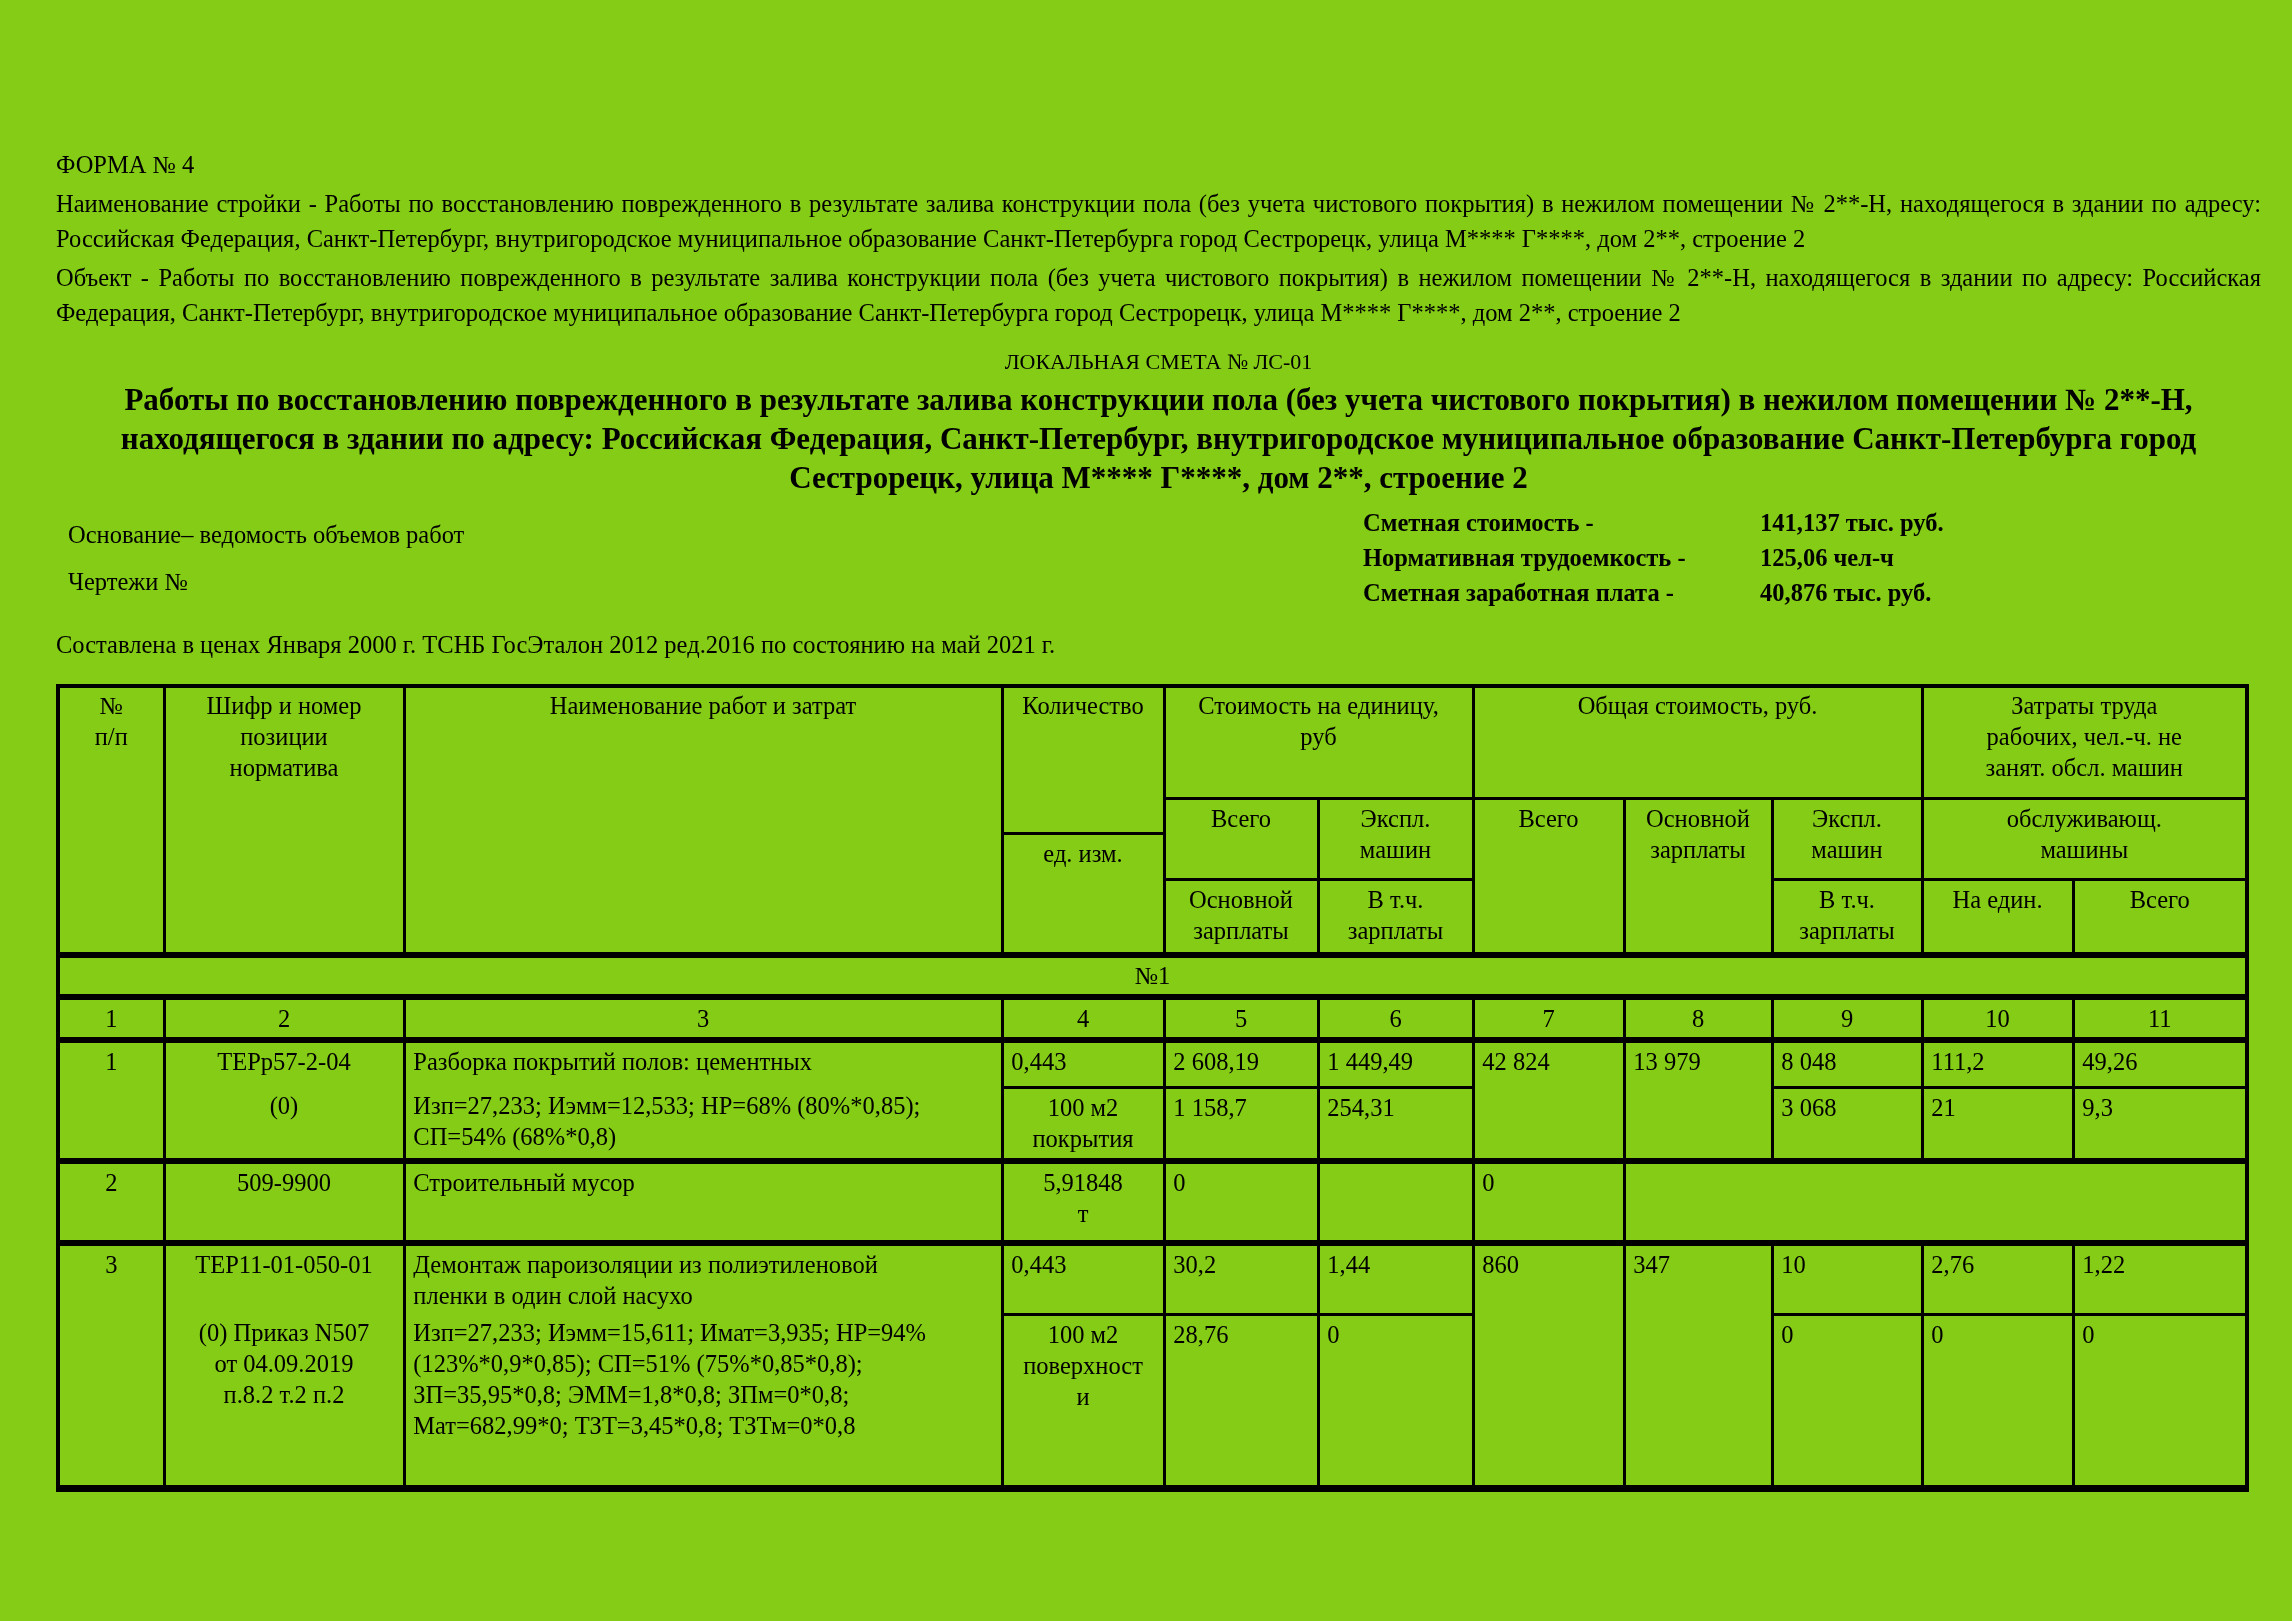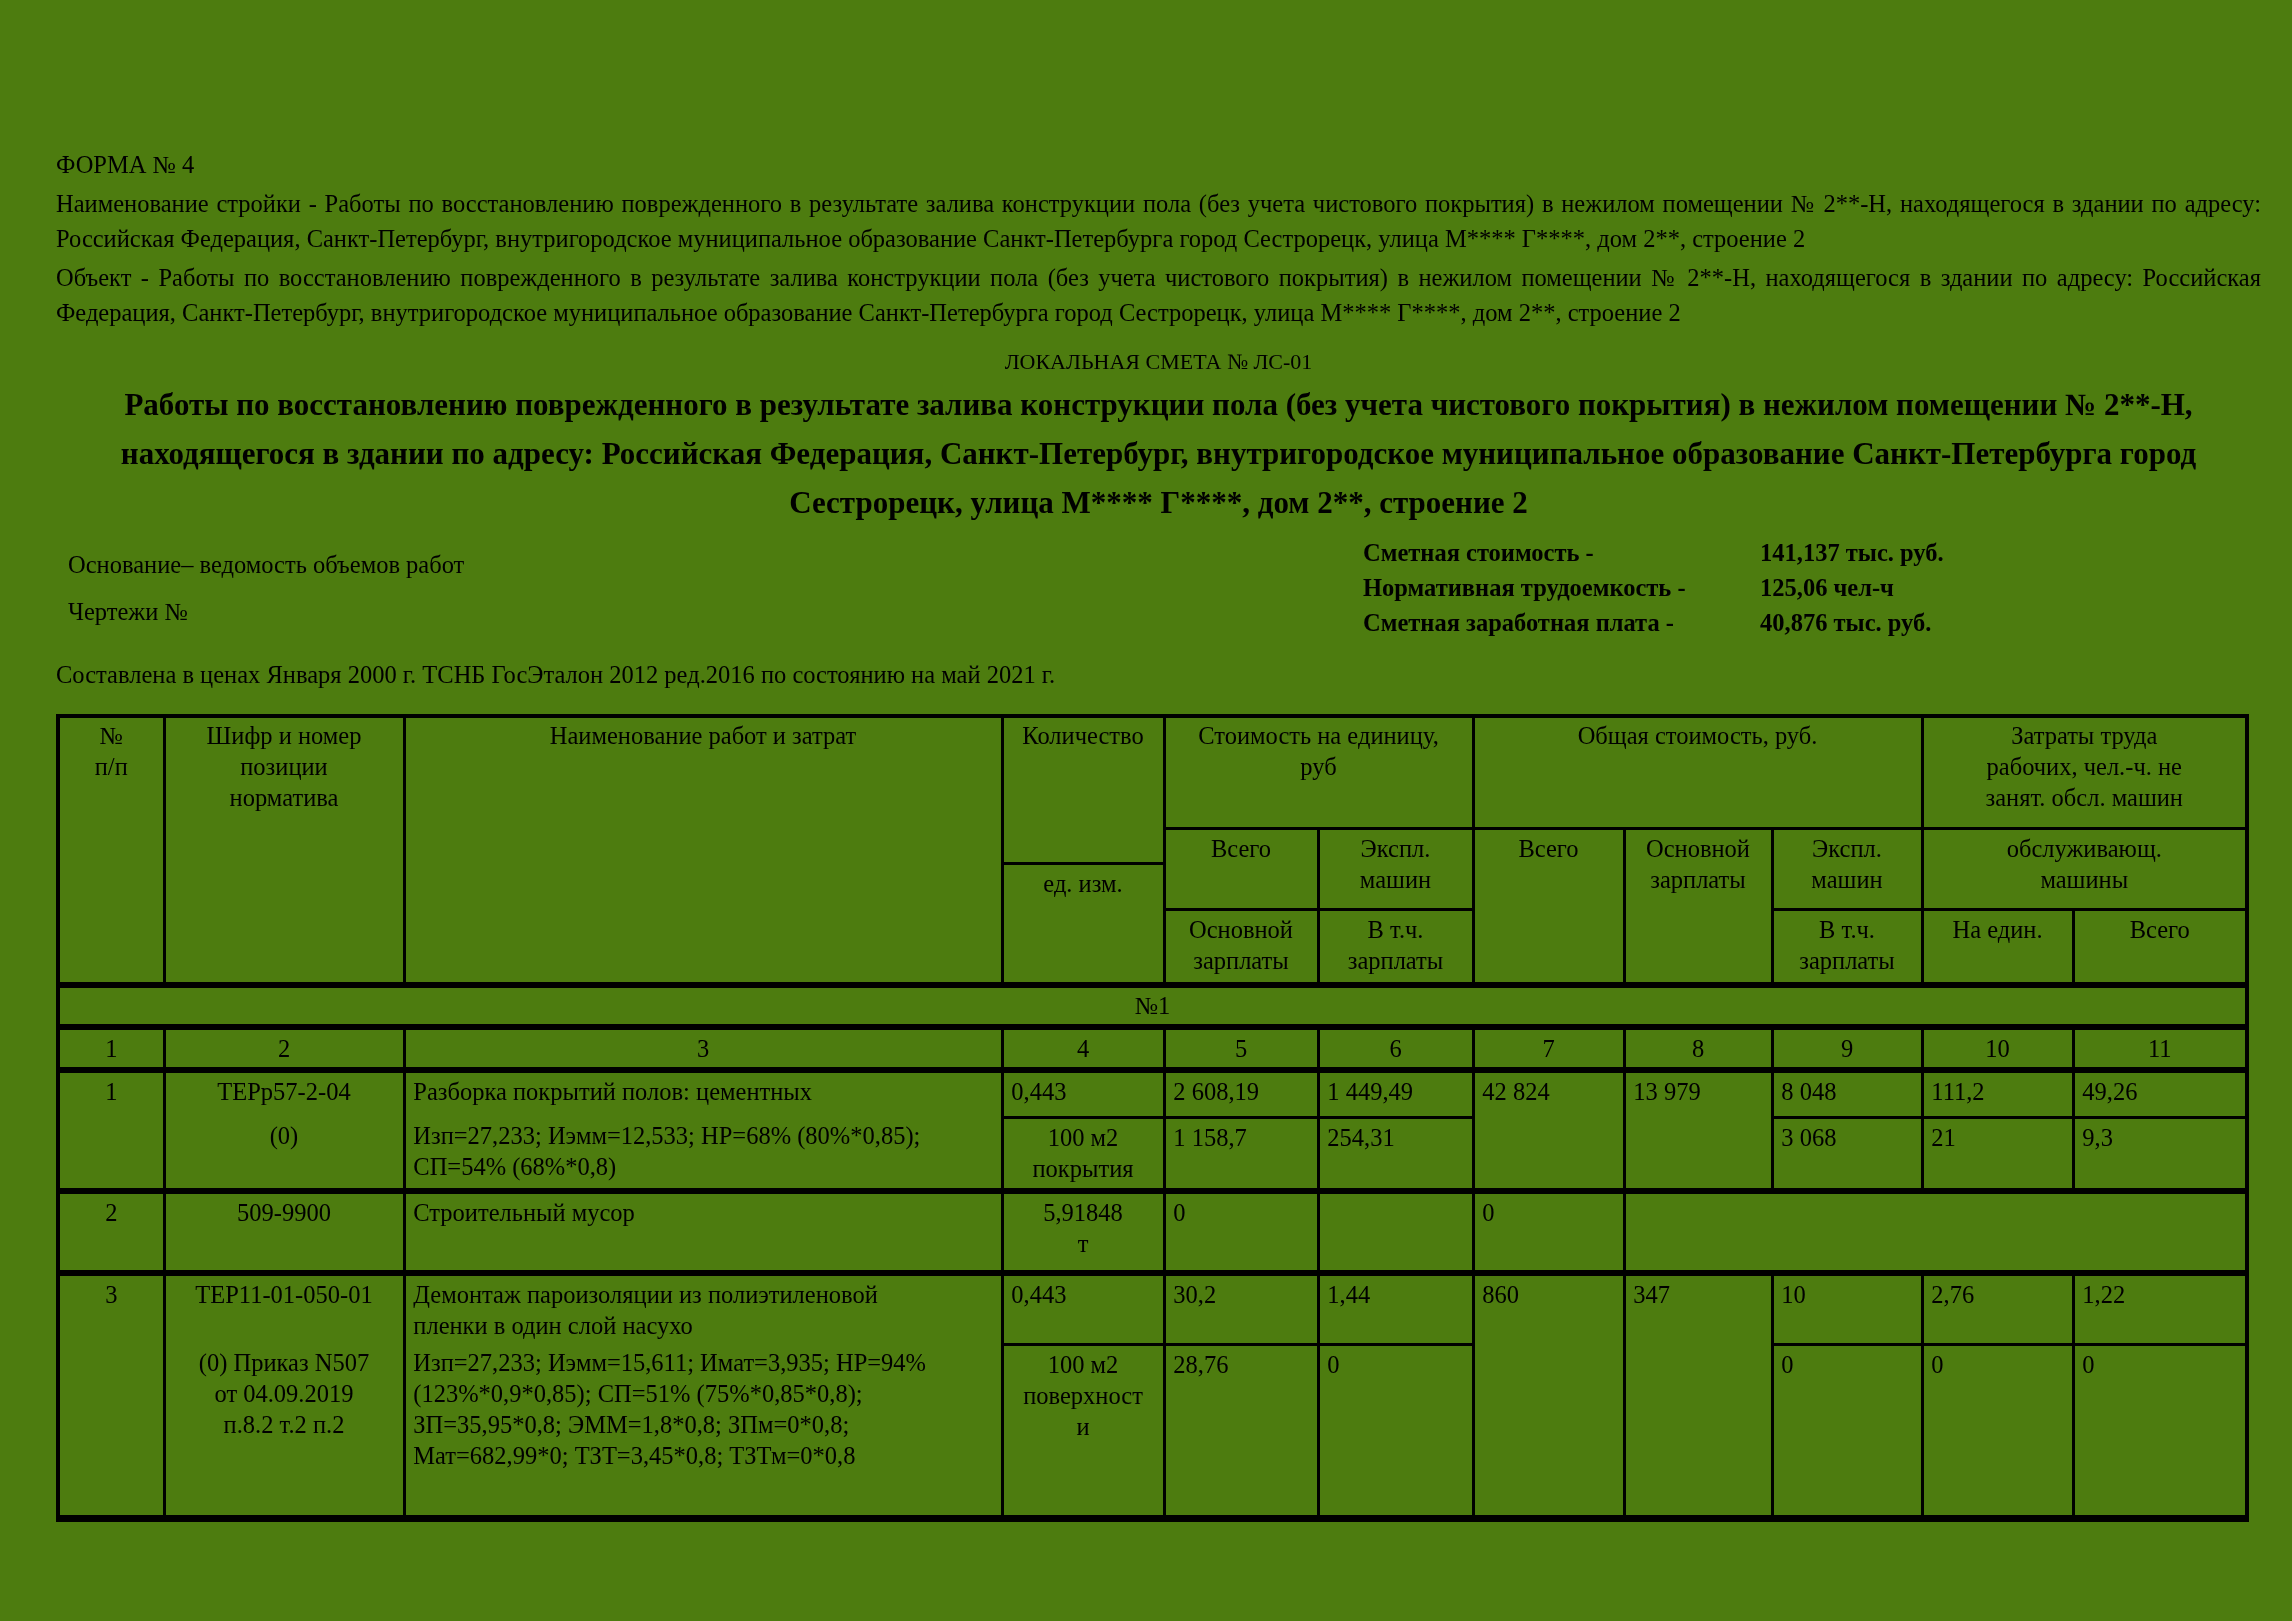--- a/index.html
+++ b/index.html
@@ -1,25 +1,25 @@
 <!DOCTYPE html>
 <html><head>
 <meta charset="utf-8">
 <style>
   html,body{margin:0;padding:0;background:#fff;}
   .page{
     width:2293px;height:1621px;box-sizing:border-box;
-    padding:147px 32px 0 56px;background:#4d7c0f;color:#000;
+    padding:147px 32px 0 56px;background:#84cc16;color:#000;
     font-family:"Liberation Serif","DejaVu Serif",serif;
     font-size:24.5px;line-height:35px;position:relative;overflow:hidden;
   }
   .form-label{margin:0 0 3.9px 0;}
   .para{margin:0 0 3.9px 0;text-align:justify;}
   .doc-title{margin:13.7px 0 0 0;text-align:center;font-size:22px;line-height:37px;font-weight:normal;}
-  .doc-subtitle{margin:0;text-align:center;font-weight:bold;font-size:31px;line-height:49px;}
+  .doc-subtitle{margin:0;text-align:center;font-weight:bold;font-size:31px;line-height:39px;}
   .info{display:flex;margin-top:7.8px;}
   .info-left{width:1307px;flex:0 0 auto;}
   .info-left div{margin:12px;}
   .info-right{display:grid;grid-template-columns:397px auto;align-content:start;font-weight:bold;}
   .note{margin:15.7px 0 0 0;}
   table.est{
     border-collapse:collapse;table-layout:fixed;width:2189px;margin-top:21.6px;
     border:4.9px solid #000;border-bottom-width:7.8px;
   }
   table.est td{

